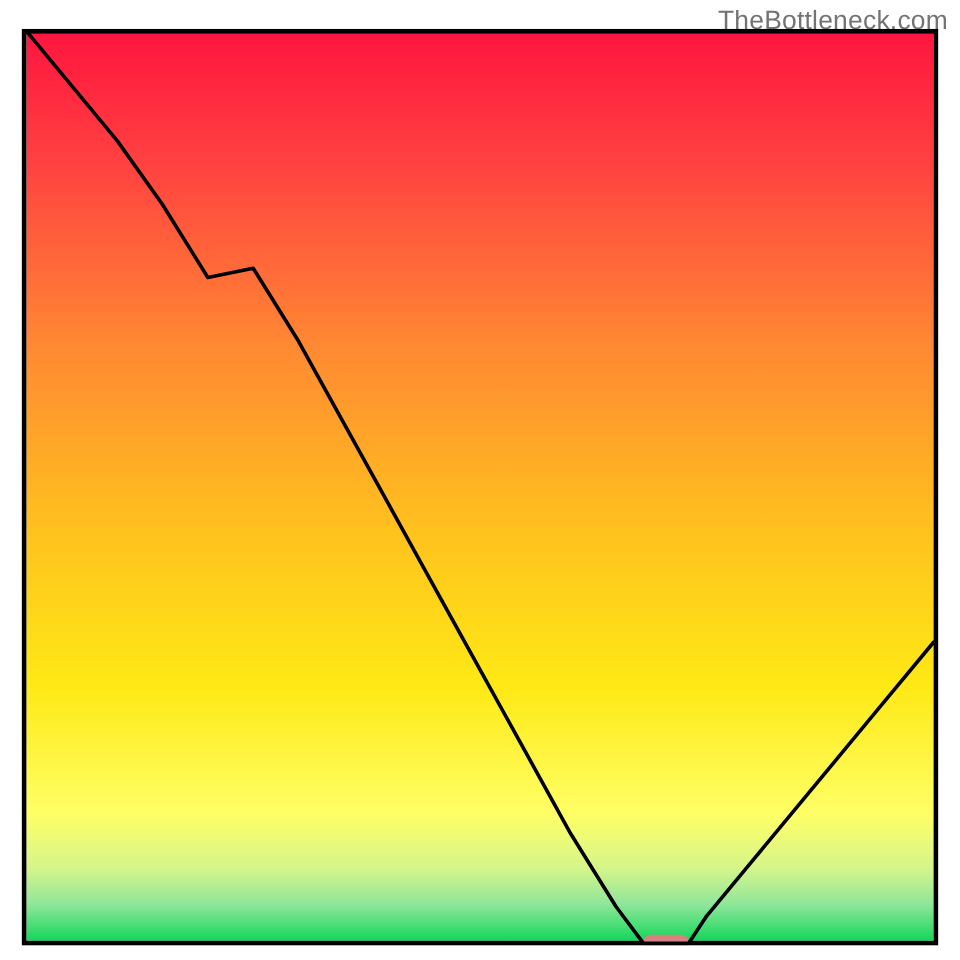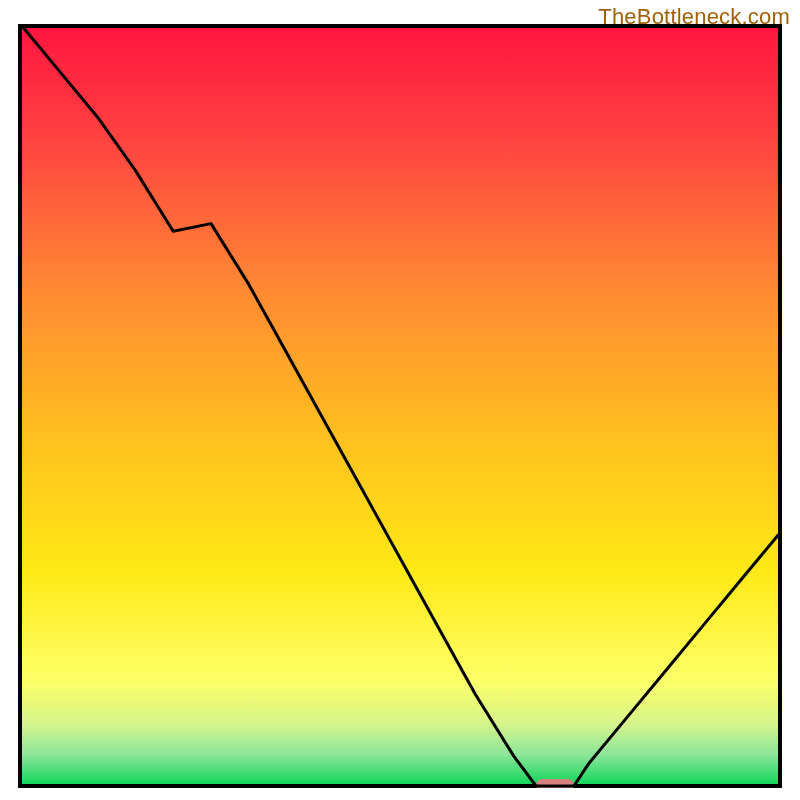--- a/index.html
+++ b/index.html
@@ -14,21 +14,21 @@
     position: relative;
     width: 800px;
     height: 800px;
   }
   .watermark {
     position: absolute;
     top: 4px;
     right: 10px;
     font-size: 22px;
     font-weight: 500;
-    color: #a16207;
+    color: #737373;
     letter-spacing: 0.2px;
   }
   svg.plot {
     position: absolute;
     top: 24px;
     left: 18px;
     width: 764px;
     height: 764px;
   }
 </style>

